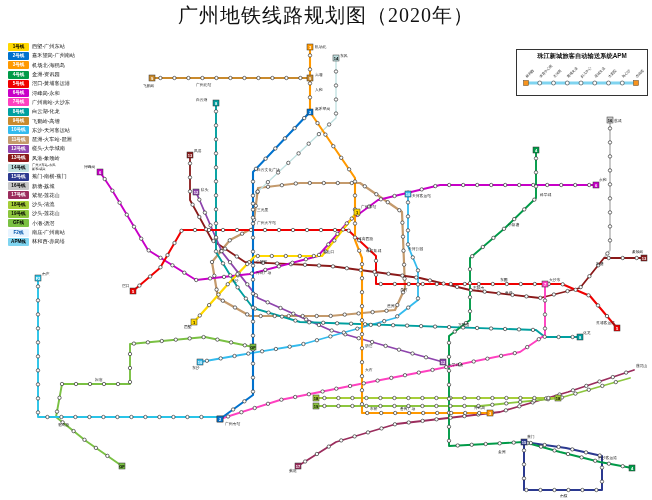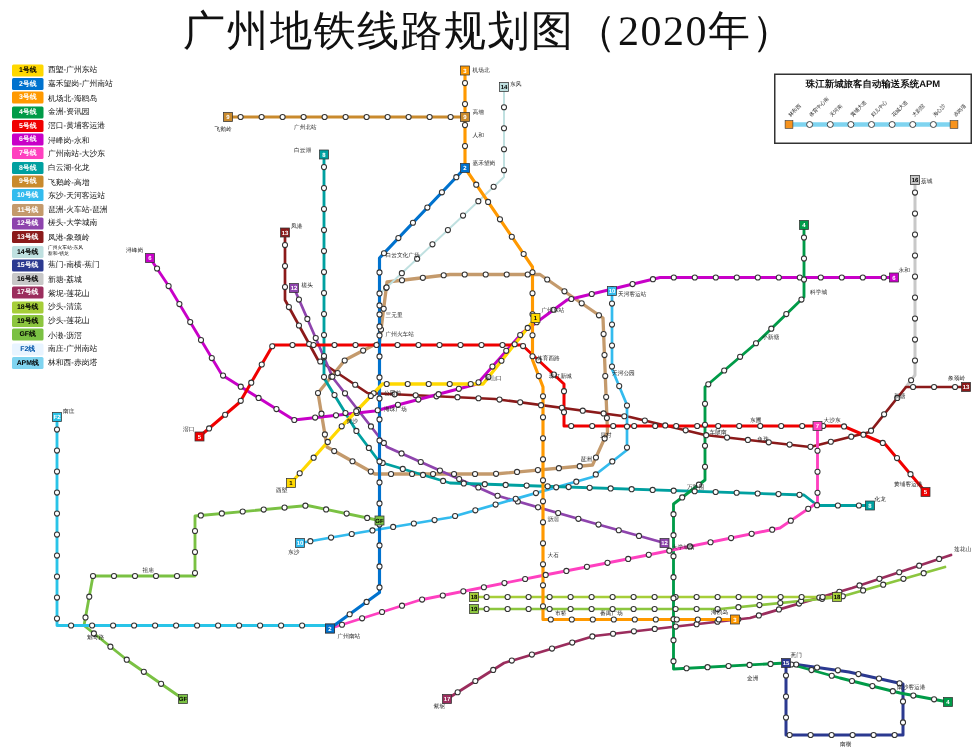--- a/index.html
+++ b/index.html
@@ -1,19 +1,19 @@
 <!DOCTYPE html>
 <html><head>
 <meta charset="utf-8">
 <style>
   html,body{margin:0;padding:0;background:#fff;}
   #stage{position:relative;width:652px;height:500px;background:#fff;overflow:hidden;
          font-family:"Liberation Sans",sans-serif;}
   #title{position:absolute;left:0;top:2px;width:652px;text-align:center;
-         font-family:"Liberation Serif",serif;font-size:28px;color:#111;letter-spacing:1px;}
+         font-family:"Liberation Serif",serif;font-size:20px;color:#111;letter-spacing:1px;}
   #legend{position:absolute;left:8px;top:42px;}
   .lg-row{display:flex;align-items:center;height:9.3px;}
   .lg-chip{width:21px;height:8px;font-size:4.6px;line-height:8px;text-align:center;
            font-weight:bold;border-radius:1px;flex:0 0 21px;}
   .lg-label{margin-left:3px;font-size:5.2px;color:#111;white-space:nowrap;}
   .lg-label.two{font-size:3.2px;line-height:3.4px;}
   #apm-box{position:absolute;left:516px;top:49px;width:130px;height:45px;border:1px solid #333;
            background:#fff;}
   #apm-title{font-size:6.3px;font-weight:bold;text-align:center;margin-top:2px;color:#111;}
   #apm-svg{position:absolute;left:0;top:0;}

